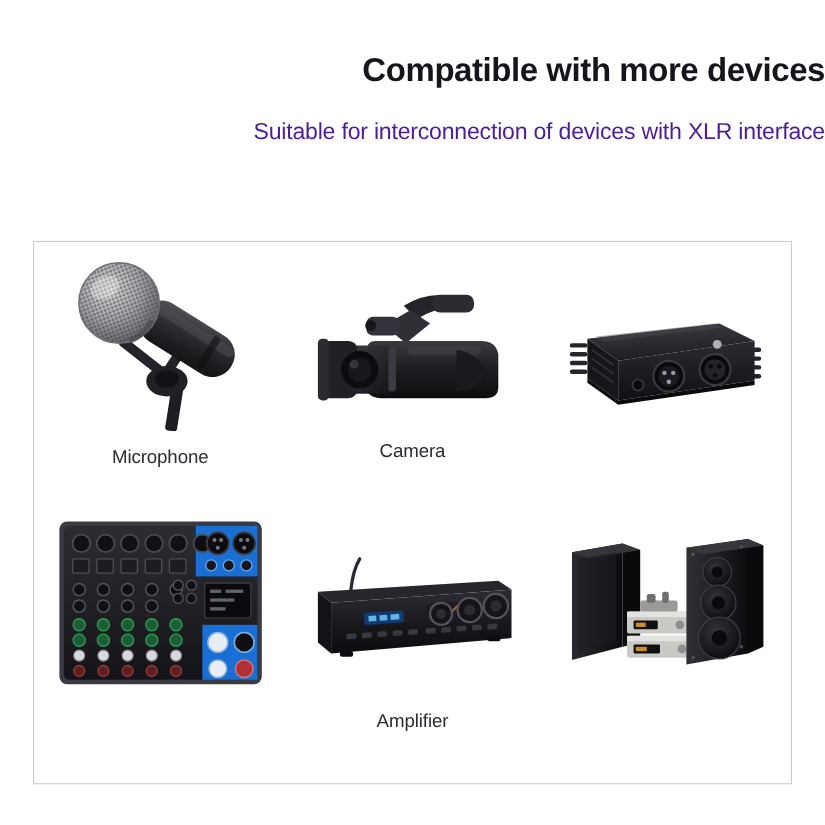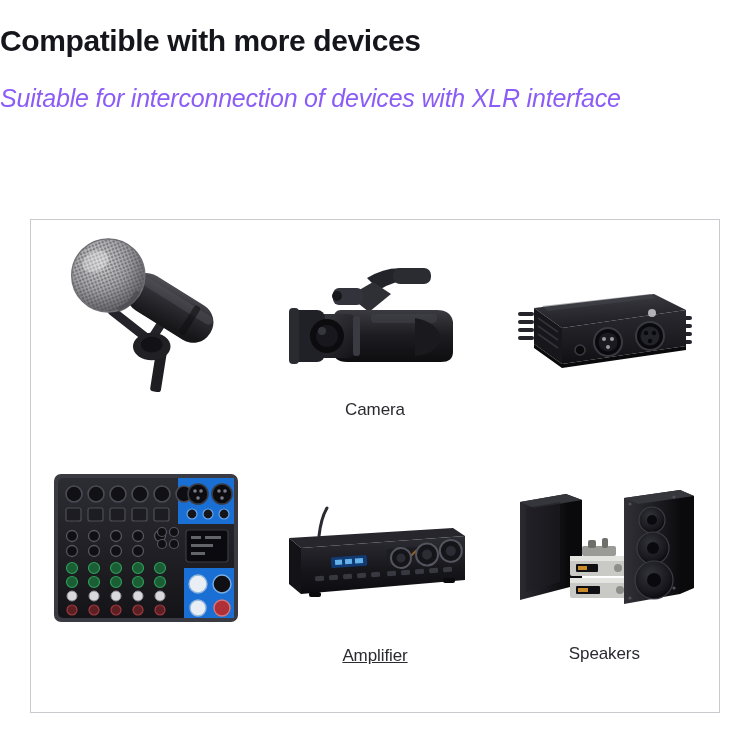--- a/index.html
+++ b/index.html
@@ -5,35 +5,34 @@
   * { box-sizing: border-box; margin: 0; padding: 0; }
   html, body {
     width: 750px; height: 750px;
     background: #ffffff;
     font-family: "Liberation Sans", sans-serif;
     overflow: hidden;
   }
   .page { position: relative; width: 750px; height: 750px; background: #fff; }
 
   
-  .header { width: 100%; padding-top: 24px; text-align: left; }
+  .header { width: 100%; padding-top: 48px; text-align: right; }
   .title {
     font-size: 30px;
     font-weight: bold;
     letter-spacing: -0.4px;
     color: #15151c;
     line-height: 1.12;
   }
   .subtitle {
     margin-top: 26px;
-    font-size: 25px;
+    font-size: 21px;
     font-weight: normal;
-    color: #8b5cf6;
+    color: #4c1d95;
     letter-spacing: -0.2px;
-    font-style: italic;
   }
 
   
   .card {
     position: absolute;
     left: 30px; top: 219px;
     width: 690px; height: 494px;
     border: 1px solid #c9c9ce;
     background: #fff;
   }
@@ -56,21 +55,21 @@
   
   .c-mic  .art   { top: 4px;  height: 168px; }
   .c-mic  .label { top: 186px; }
   .c-cam  .art   { top: 28px; height: 140px; }
   .c-cam  .label { top: 180px; }
   .c-pp   .art   { top: 60px; height: 100px; }
   .c-pp   .label { top: 174px; }
   .c-mix  .art   { top: 2px;  height: 160px; }
   .c-mix  .label { top: 180px; }
   .c-amp  .art   { top: 36px; height: 110px; }
-  .c-amp  .label { top: 180px; text-decoration: underline; }
+  .c-amp  .label { top: 180px; }
   .c-spk  .art   { top: 18px; height: 135px; }
   .c-spk  .label { top: 178px; }
 
   svg { display: block; margin: 0 auto; height: 100%; }
 </style>
 </head>
 <body>
 
 <div class="page">
 
@@ -117,20 +116,21 @@
 
             <g>
               <circle cx="62" cy="52" r="37" fill="url(#gMesh)"></circle>
               <circle cx="62" cy="52" r="37" fill="url(#pMesh)"></circle>
               <circle cx="62" cy="52" r="37" fill="none" stroke="#6f6f75" stroke-width="1.4"></circle>
               <ellipse cx="49" cy="38" rx="14" ry="10" fill="#ececee" opacity=".38" transform="rotate(-28 49 38)"></ellipse>
               <path d="M92 68 a37 37 0 0 1 -20 19" stroke="#4a4a50" stroke-width="5" fill="none" opacity=".7"></path>
             </g>
           </svg>
         </div>
+        <div class="label">Microphone</div>
       </div>
 
       <div class="cell c-cam">
         <div class="art">
           <svg viewBox="0 0 200 140">
             <defs>
               <linearGradient id="gCam" x1="0" y1="0" x2="0" y2="1">
                 <stop offset="0%" stop-color="#3a3a40"></stop>
                 <stop offset="48%" stop-color="#1d1d21"></stop>
                 <stop offset="100%" stop-color="#0d0d10"></stop>
@@ -448,18 +448,17 @@
             <circle cx="149" cy="64" r="6" fill="#0a0a0e"></circle>
             <circle cx="150" cy="96" r="19" fill="url(#gDrv)" stroke="#3c3c45" stroke-width="1.2"></circle>
             <circle cx="150" cy="96" r="7" fill="#0a0a0e"></circle>
 
             <circle cx="126" cy="20" r="1.6" fill="#50505a"></circle>
             <circle cx="170" cy="13" r="1.6" fill="#50505a"></circle>
             <circle cx="126" cy="114" r="1.6" fill="#50505a"></circle>
             <circle cx="170" cy="104" r="1.6" fill="#50505a"></circle>
           </svg>
         </div>
-        <div class="label">Speakers</div>
       </div>
 
     </div>
   </div>
 </div>
 
 </body></html>

